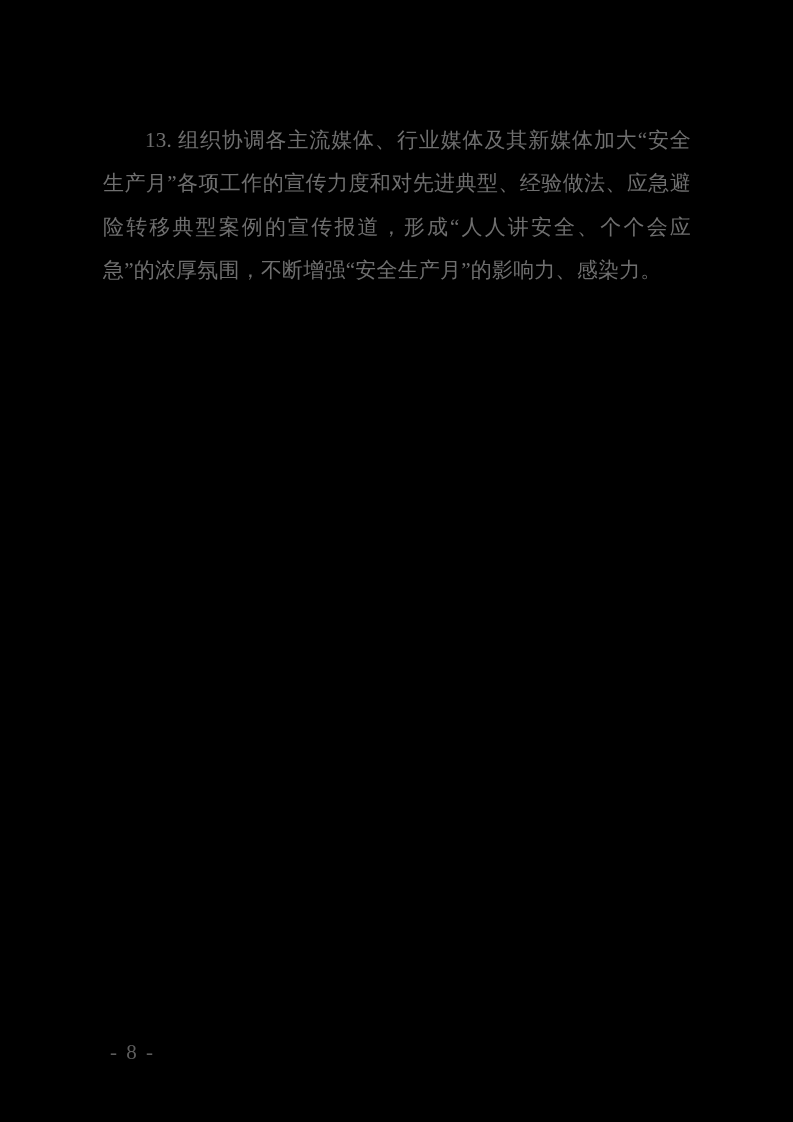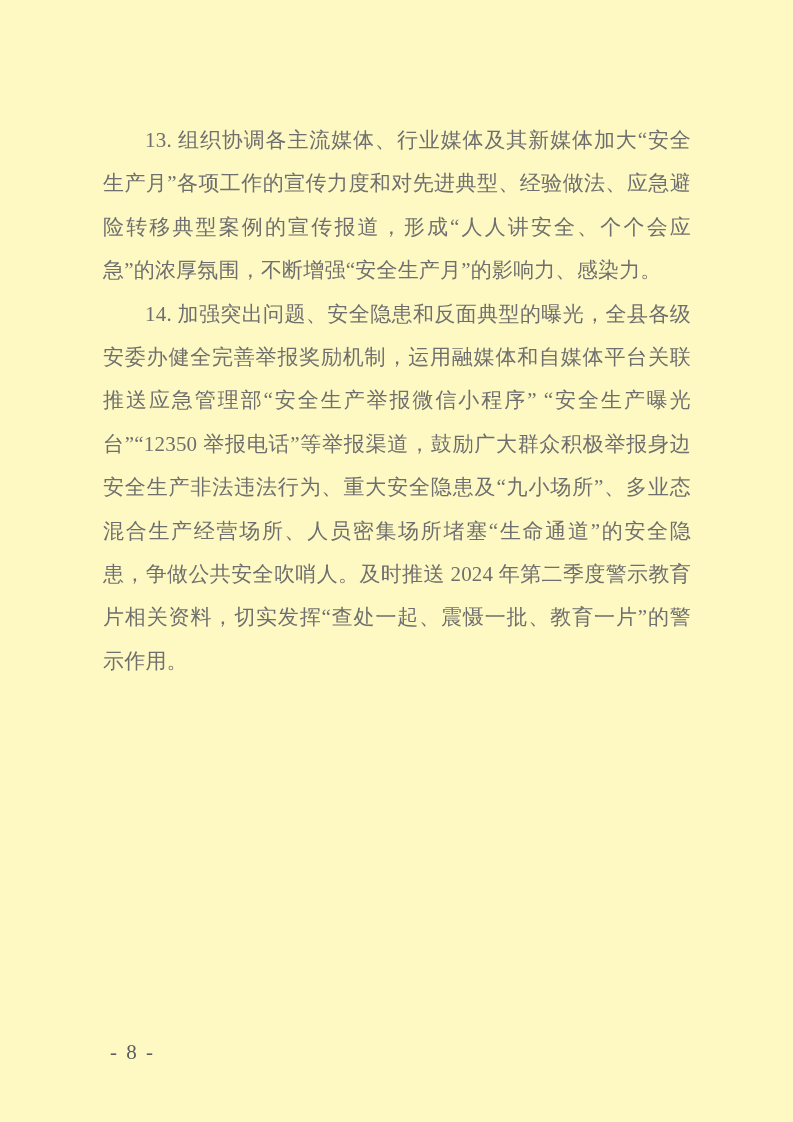--- a/index.html
+++ b/index.html
@@ -13,21 +13,21 @@
     position: relative;
     font-family: "Liberation Serif", serif;
     overflow: hidden;
   }
   .page {
     position: absolute;
     left: 0;
     top: 0;
     width: 793px;
     height: 1122px;
-    background: #fef9c3;
+    background: #000000;
   }
   .doc-body {
     position: absolute;
     left: 103px;
     top: 119px;
     width: 588px;
     color: #6f6f6f;
     font-size: 21px;
     line-height: 43.4px;
     letter-spacing: 0.2px;
@@ -48,16 +48,15 @@
     letter-spacing: 2px;
     font-family: "Liberation Serif", serif;
   }
 </style>
 </head>
 <body>
 
 <div class="page">
   <div class="doc-body">
     <p>13. 组织协调各主流媒体、行业媒体及其新媒体加大“安全生产月”各项工作的宣传力度和对先进典型、经验做法、应急避险转移典型案例的宣传报道，形成“人人讲安全、个个会应急”的浓厚氛围，不断增强“安全生产月”的影响力、感染力。</p>
-    <p>14. 加强突出问题、安全隐患和反面典型的曝光，全县各级安委办健全完善举报奖励机制，运用融媒体和自媒体平台关联推送应急管理部“安全生产举报微信小程序” “安全生产曝光台”“12350 举报电话”等举报渠道，鼓励广大群众积极举报身边安全生产非法违法行为、重大安全隐患及“九小场所”、多业态混合生产经营场所、人员密集场所堵塞“生命通道”的安全隐患，争做公共安全吹哨人。及时推送 2024 年第二季度警示教育片相关资料，切实发挥“查处一起、震慑一批、教育一片”的警示作用。</p>
   </div>
   <div class="page-number">- 8 -</div>
 </div>
 
 </body></html>

